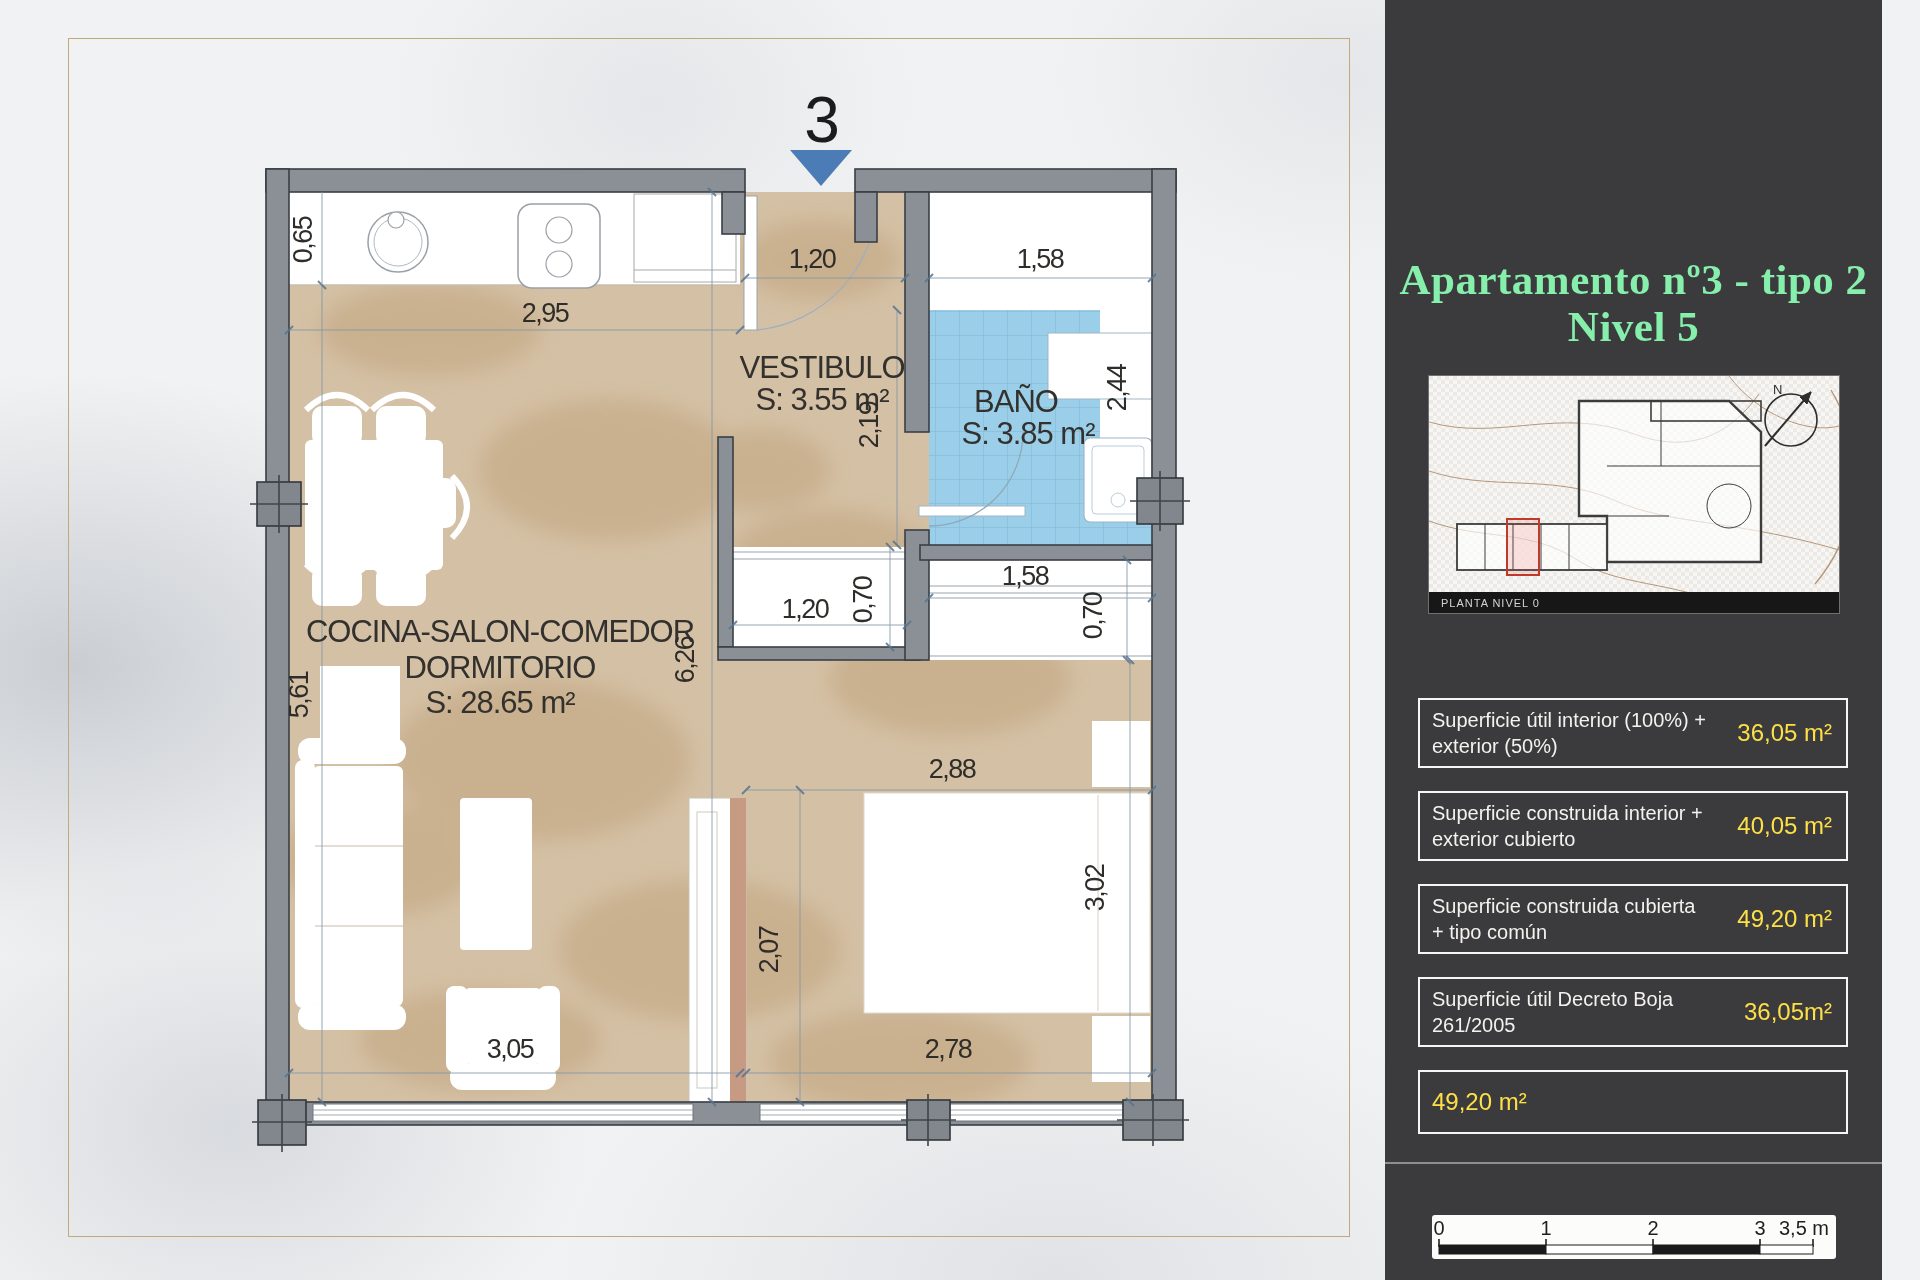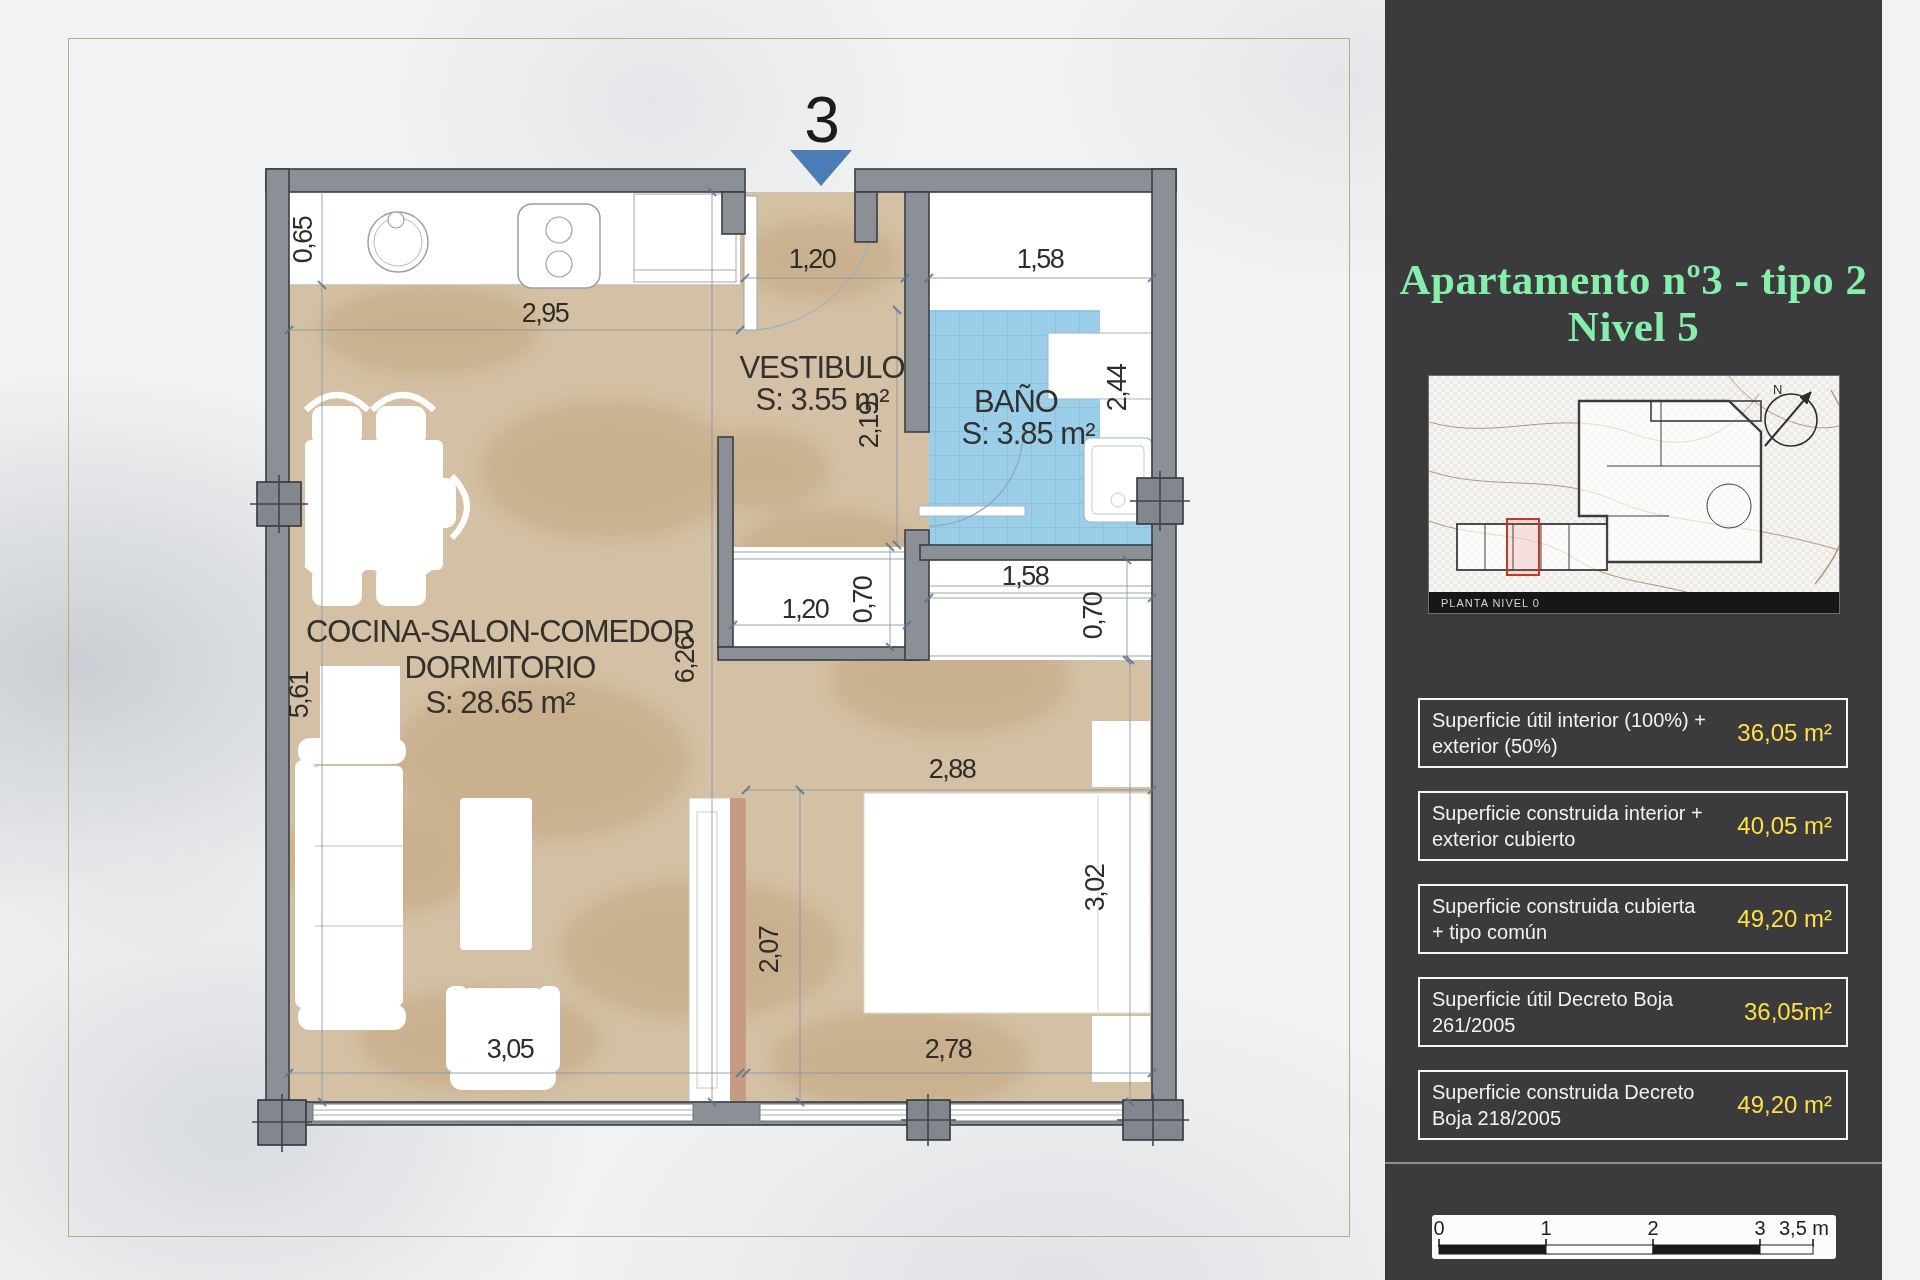--- a/index.html
+++ b/index.html
@@ -315,21 +315,20 @@
     </div>
     <div class="srow">
       <div class="lbl">Superficie construida cubierta + tipo común</div>
       <div class="val">49,20 m²</div>
     </div>
     <div class="srow">
       <div class="lbl">Superficie útil Decreto Boja 261/2005</div>
       <div class="val">36,05m²</div>
     </div>
     <div class="srow">
-      <div class="lbl">Superficie construida Decreto Boja 218/2005</div>
       <div class="val">49,20 m²</div>
     </div>
   </div>
 
   <div class="divider"></div>
 
   <div class="scalebar">
     <svg width="404" height="44" viewBox="0 0 404 44">
       <text class="sb-num" x="7" y="20" text-anchor="middle">0</text>
       <text class="sb-num" x="114" y="20" text-anchor="middle">1</text>

